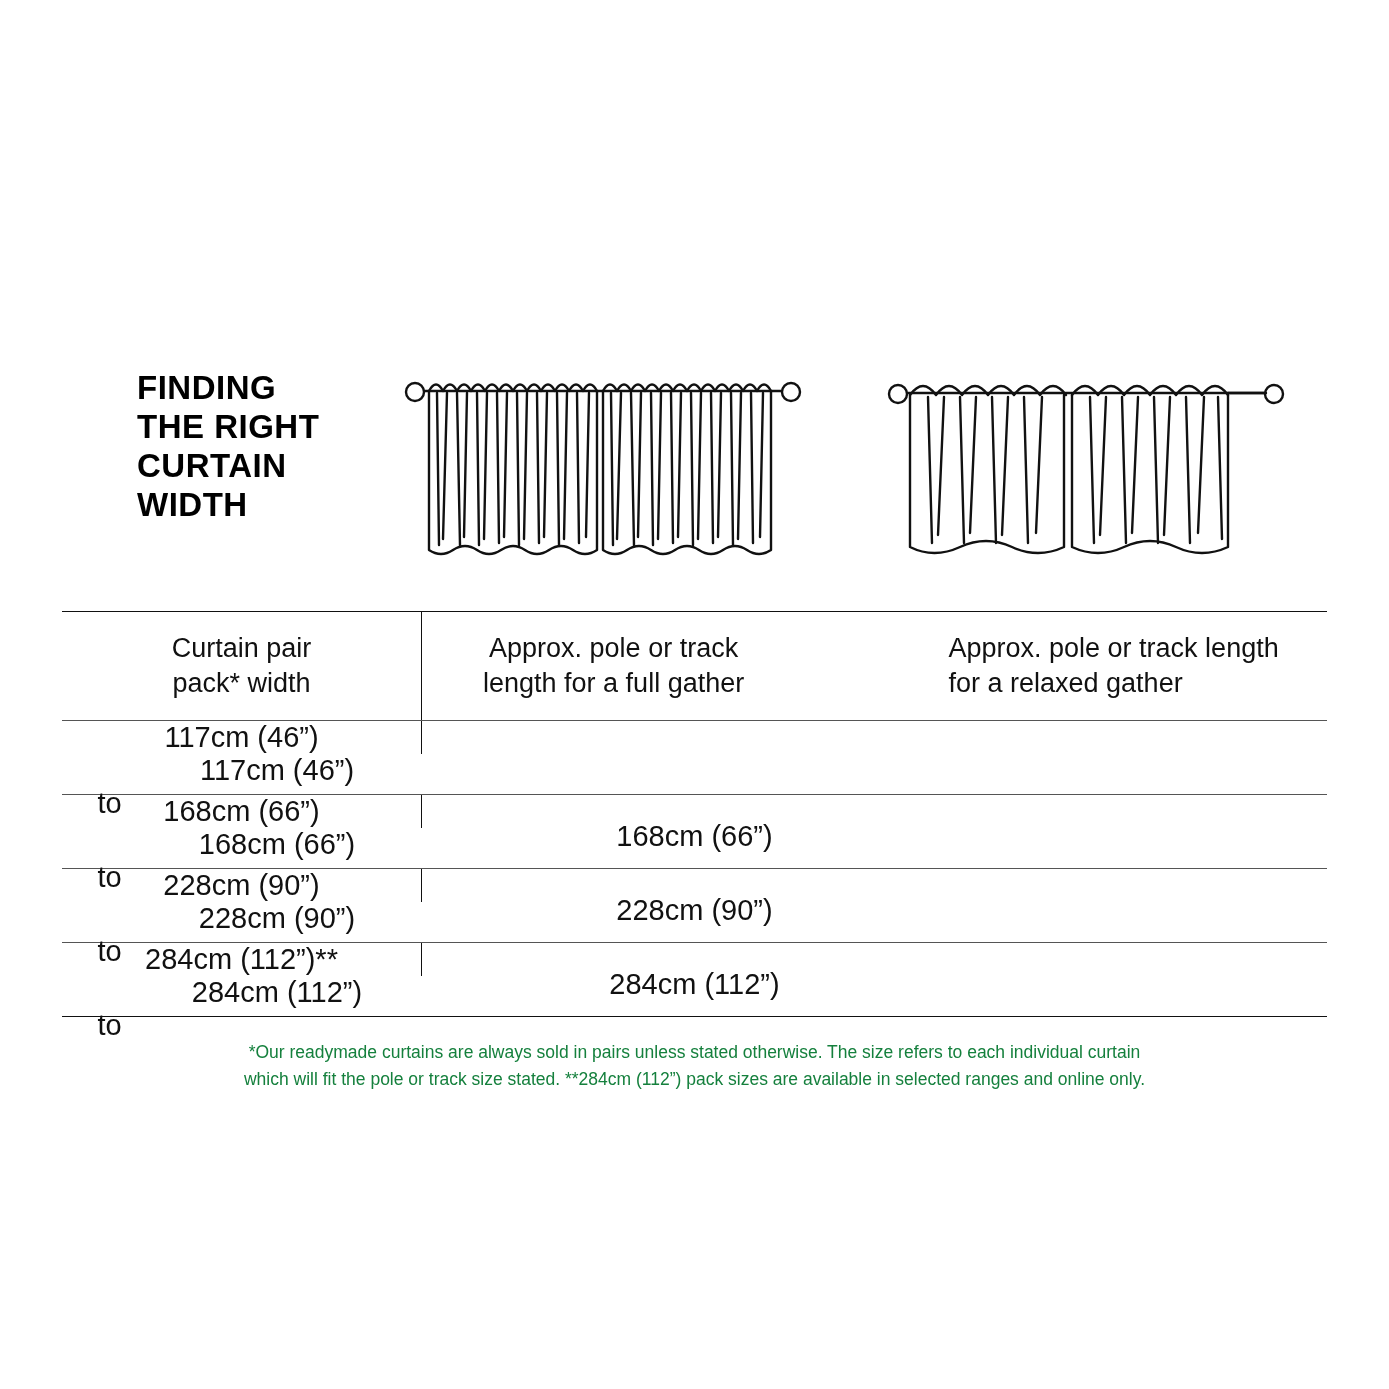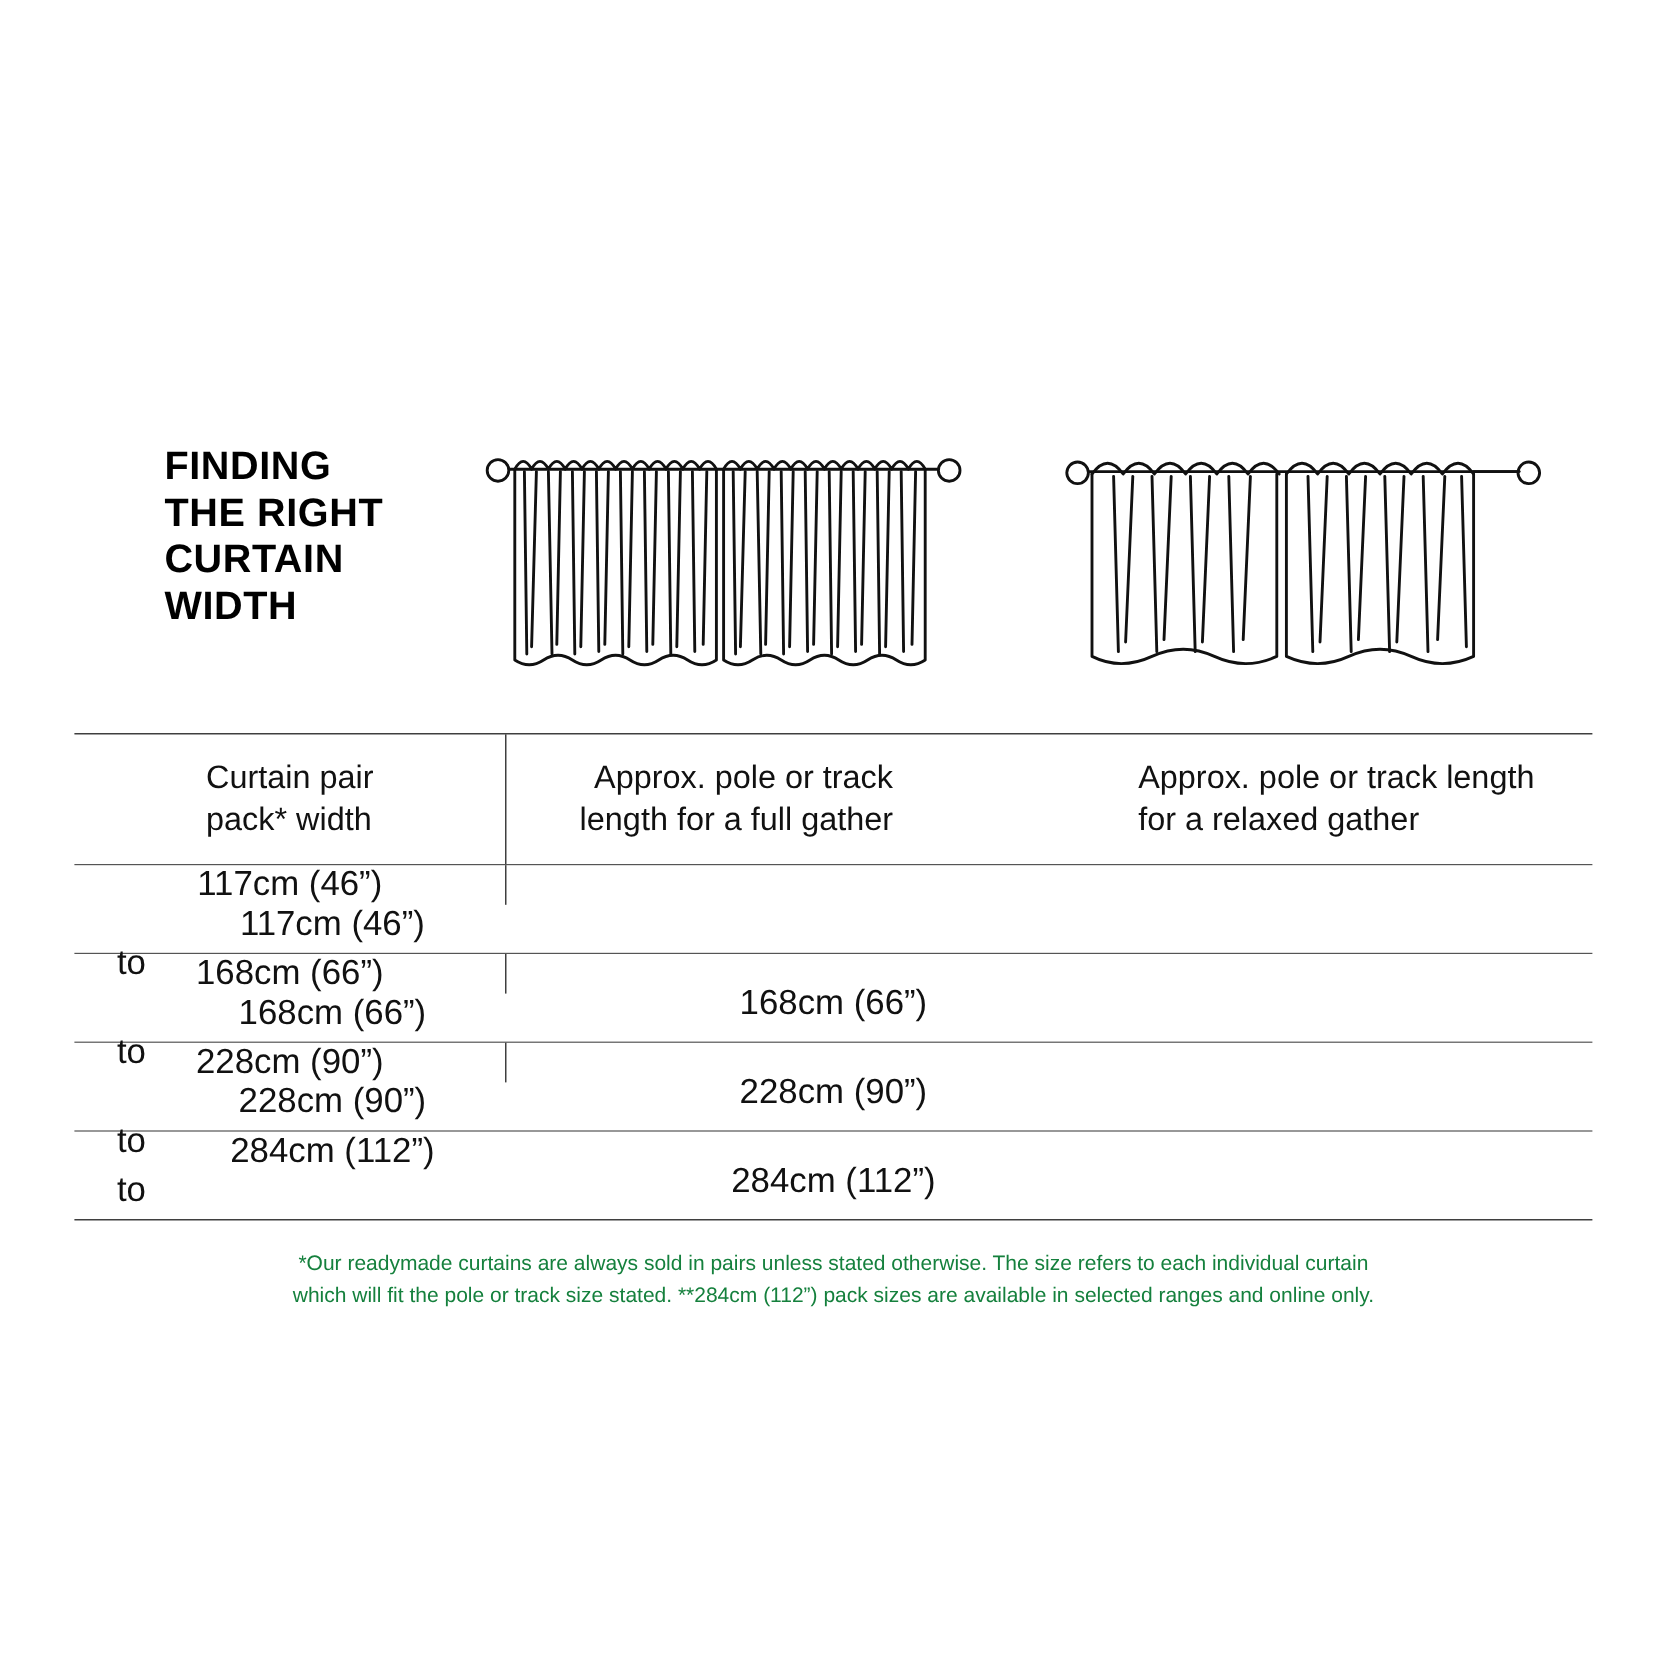--- a/index.html
+++ b/index.html
@@ -67,29 +67,30 @@
   }
   .row:last-child { border-bottom: 1.6px solid #111; }
 
   .c1 {
     width: 360px;
     box-sizing: border-box;
     border-right: 1.4px solid #111;
     display: flex;
     align-items: center;
     justify-content: center;
+    text-align: center;
     padding: 0 10px;
   }
   .c2 {
     width: 430px;
     box-sizing: border-box;
     display: flex;
     align-items: center;
     justify-content: center;
-    text-align: right;
+    text-align: center;
     padding: 0 10px;
   }
   .cto {
     width: 95px;
     box-sizing: border-box;
     display: flex;
     align-items: center;
     justify-content: center;
   }
   .c3 {
@@ -258,20 +259,21 @@
       </div>
 
       <div class="row data-row">
         <div class="c1">228cm (90”)</div>
         <div class="c2">228cm (90”)</div>
         <div class="cto">to</div>
         <div class="c3">284cm (112”)</div>
       </div>
 
       <div class="row data-row">
+        <div class="c1">284cm (112”)**</div>
         <div class="c2">284cm (112”)</div>
         <div class="cto">to</div>
       </div>
 
     </div>
 
     <div class="footnote">*Our readymade curtains are always sold in pairs unless stated otherwise. The size refers to each individual curtain
 which will fit the pole or track size stated. **284cm (112”) pack sizes are available in selected ranges and online only.</div>
 
   </div>

